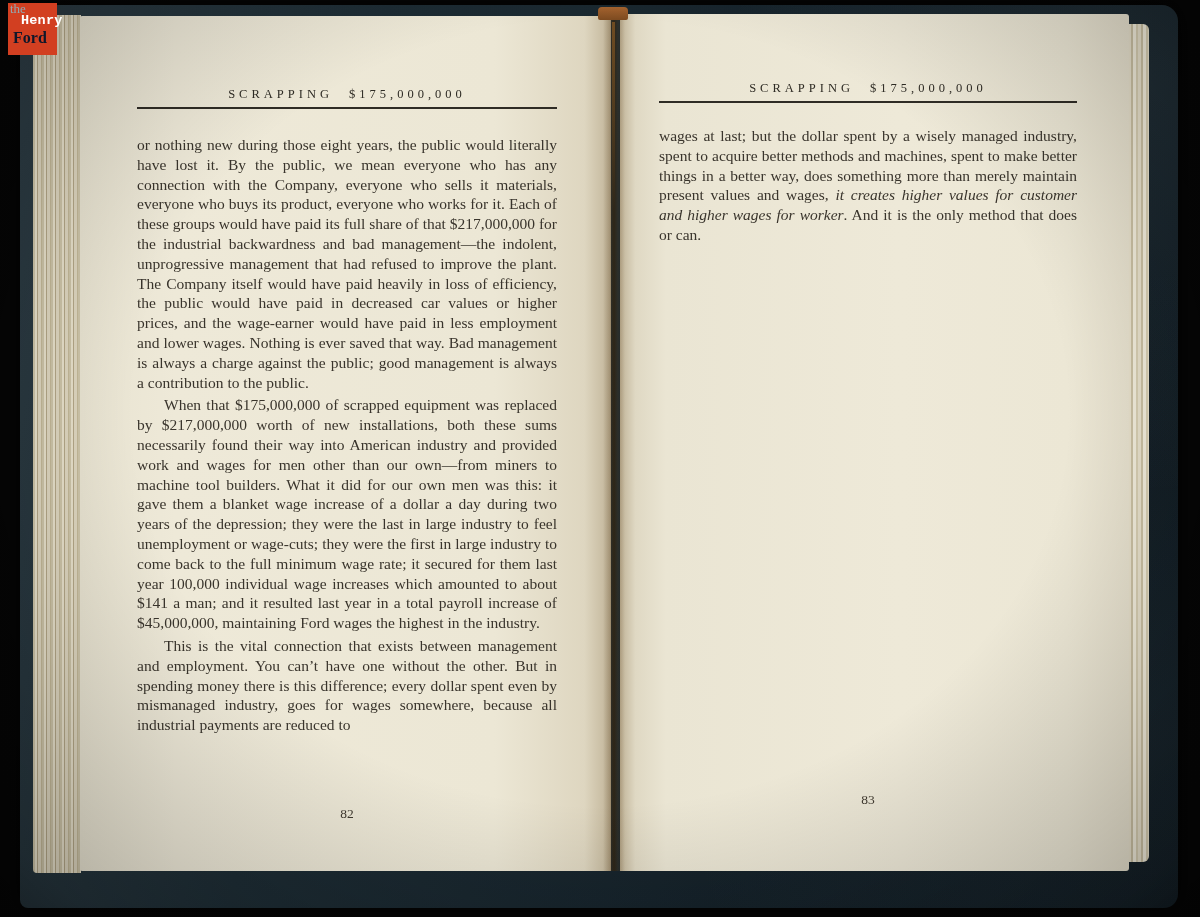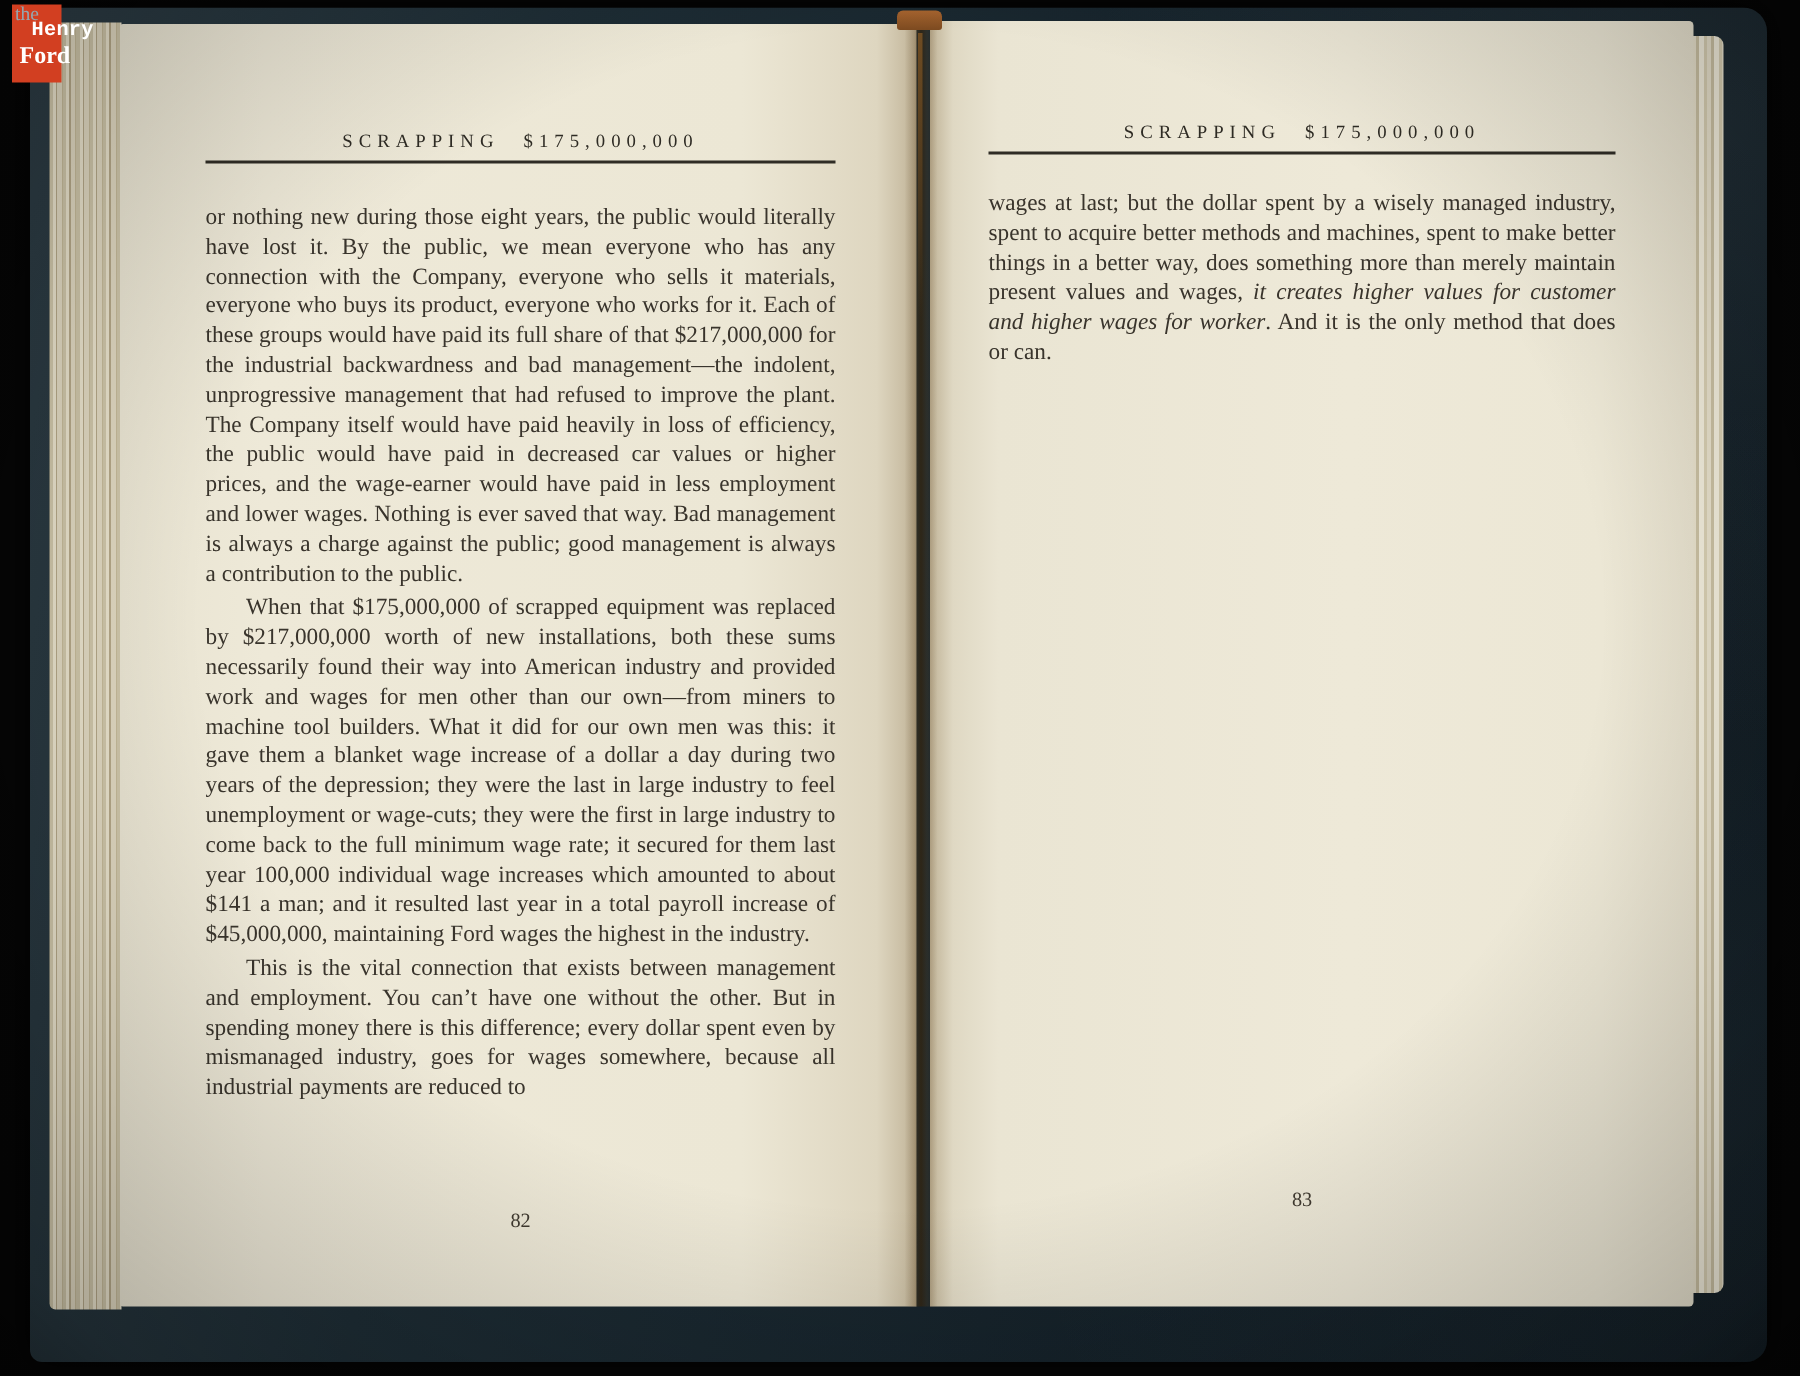--- a/index.html
+++ b/index.html
@@ -130,21 +130,21 @@
     font-size: 13.5px;
     color: #403a30;
   }
   .page-number-left  { left: 137px; top: 806px; }
   .page-number-right { left: 659px; top: 792px; width: 418px; }
 
   
   .hf-logo {
     position: absolute;
     left: 8px; top: 3px;
-    width: 33px; height: 52px;
+    width: 49px; height: 52px;
     background: #d23f21;
     z-index: 10;
   }
   .hf-the {
     position: absolute;
     left: 2px; top: -2px;
     font-size: 13px;
     color: #93a8b2;
     font-family: "Liberation Serif", serif;
   }
@@ -155,21 +155,21 @@
     font-weight: bold;
     color: #ffffff;
     letter-spacing: 0.2px;
     font-family: Liberation Mono, monospace;
   }
   .hf-ford {
     position: absolute;
     left: 5px; top: 26px;
     font-size: 16px;
     font-weight: bold;
-    color: #ffffff;
+    color: #0f172a;
   }
 
   
   .vignette {
     position: absolute; inset: 0;
     background: radial-gradient(ellipse at 50% 45%,
       rgba(0,0,0,0) 55%, rgba(0,0,0,0.22) 92%, rgba(0,0,0,0.38) 100%);
     pointer-events: none;
   }
 </style>

